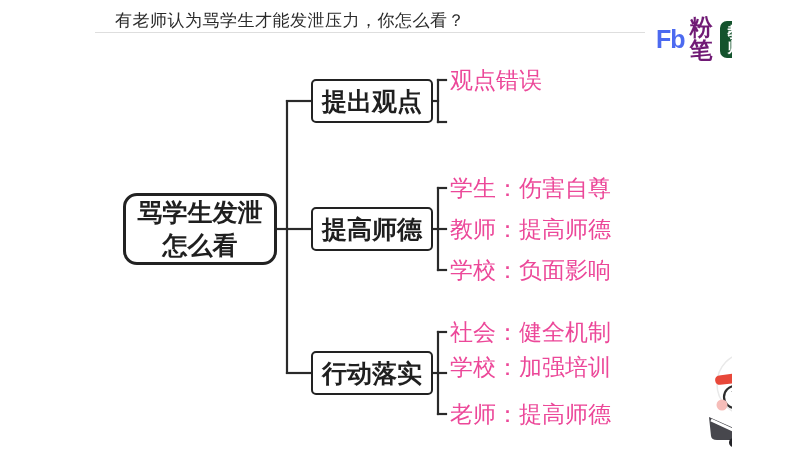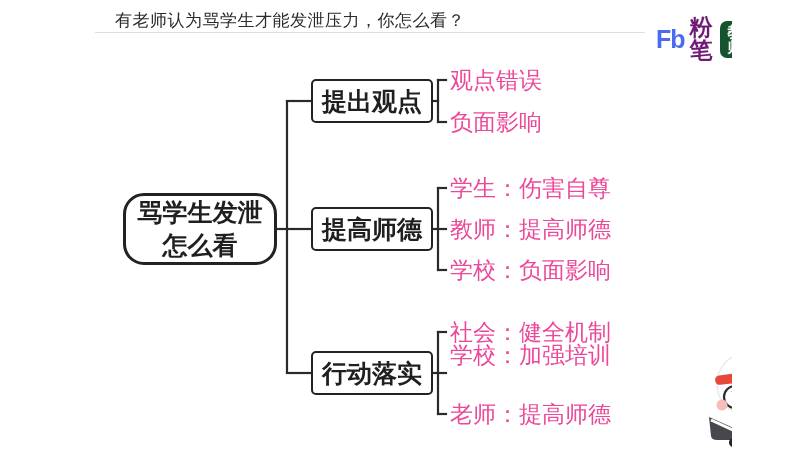--- a/index.html
+++ b/index.html
@@ -18,21 +18,21 @@
     position:absolute;left:624px;top:16px;display:flex;align-items:center;gap:5px;margin-left:32px;
   }
   .logo .fb{font-size:25px;font-weight:800;color:#4c6af0;letter-spacing:-1px;line-height:1;}
   .logo .name{font-size:23px;font-weight:800;color:#701a75;letter-spacing:2px;line-height:1;}
   .logo .badge{
     background:#14532d;color:#fff;font-size:15px;font-weight:700;line-height:1;
     padding:3px 8px 4px;border-radius:7px;letter-spacing:1px;
   }
   .connectors{position:absolute;left:0;top:0;}
   .node{
-    position:absolute;background:#fff;border:3px solid #222;border-radius:21px;
+    position:absolute;background:#fff;border:3px solid #222;border-radius:14px;
     display:flex;flex-direction:column;align-items:center;justify-content:center;
     box-sizing:border-box;text-align:center;
   }
   .root{left:123px;top:193px;width:154px;height:72px;
     font-size:25px;font-weight:700;line-height:33px;color:#1f1f1f;}
   .branch{left:311px;width:122px;height:44px;border-width:2.5px;border-radius:5px;
     font-size:25px;font-weight:700;color:#1f1f1f;}
   .branch.b1{top:79px;}
   .branch.b2{top:207px;}
   .branch.b3{top:351px;}
@@ -93,28 +93,27 @@
     <span>提出观点</span>
   </div>
   <div class="node branch b2">
     <span>提高师德</span>
   </div>
   <div class="node branch b3">
     <span>行动落实</span>
   </div>
 
   <div class="leaf" style="top:80px">观点错误</div>
-  <div class="leaf" style="top:122px">负面影响</div>
 
   <div class="leaf" style="top:188px">学生：伤害自尊</div>
   <div class="leaf" style="top:229px">教师：提高师德</div>
   <div class="leaf" style="top:270px">学校：负面影响</div>
 
   <div class="leaf" style="top:332px">社会：健全机制</div>
-  <div class="leaf" style="top:355px">学校：加强培训</div>
+  <div class="leaf" style="top:367px">学校：加强培训</div>
   <div class="leaf" style="top:414px">老师：提高师德</div>
 
   <svg class="mascot" width="96" height="114" viewBox="0 0 96 114">
 
     <ellipse cx="51" cy="48" rx="30" ry="31" fill="#ffffff" stroke="#e9e9e9" stroke-width="1.5"></ellipse>
 
     <g>
       <polygon points="68,21 80,16 92,22 80,28" fill="#2b2b2b"></polygon>
       <polygon points="75,27 85,27 84,33 76,33" fill="#2b2b2b"></polygon>
       <path d="M91,22 Q93,26 93,29" stroke="#2b2b2b" stroke-width="1.4" fill="none"></path>

